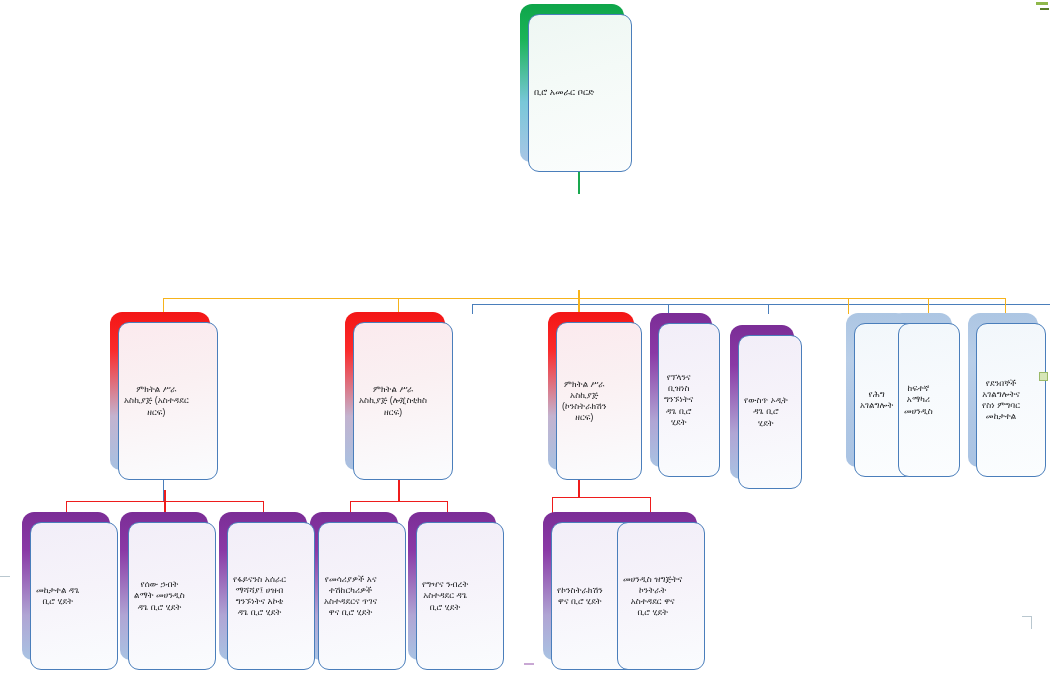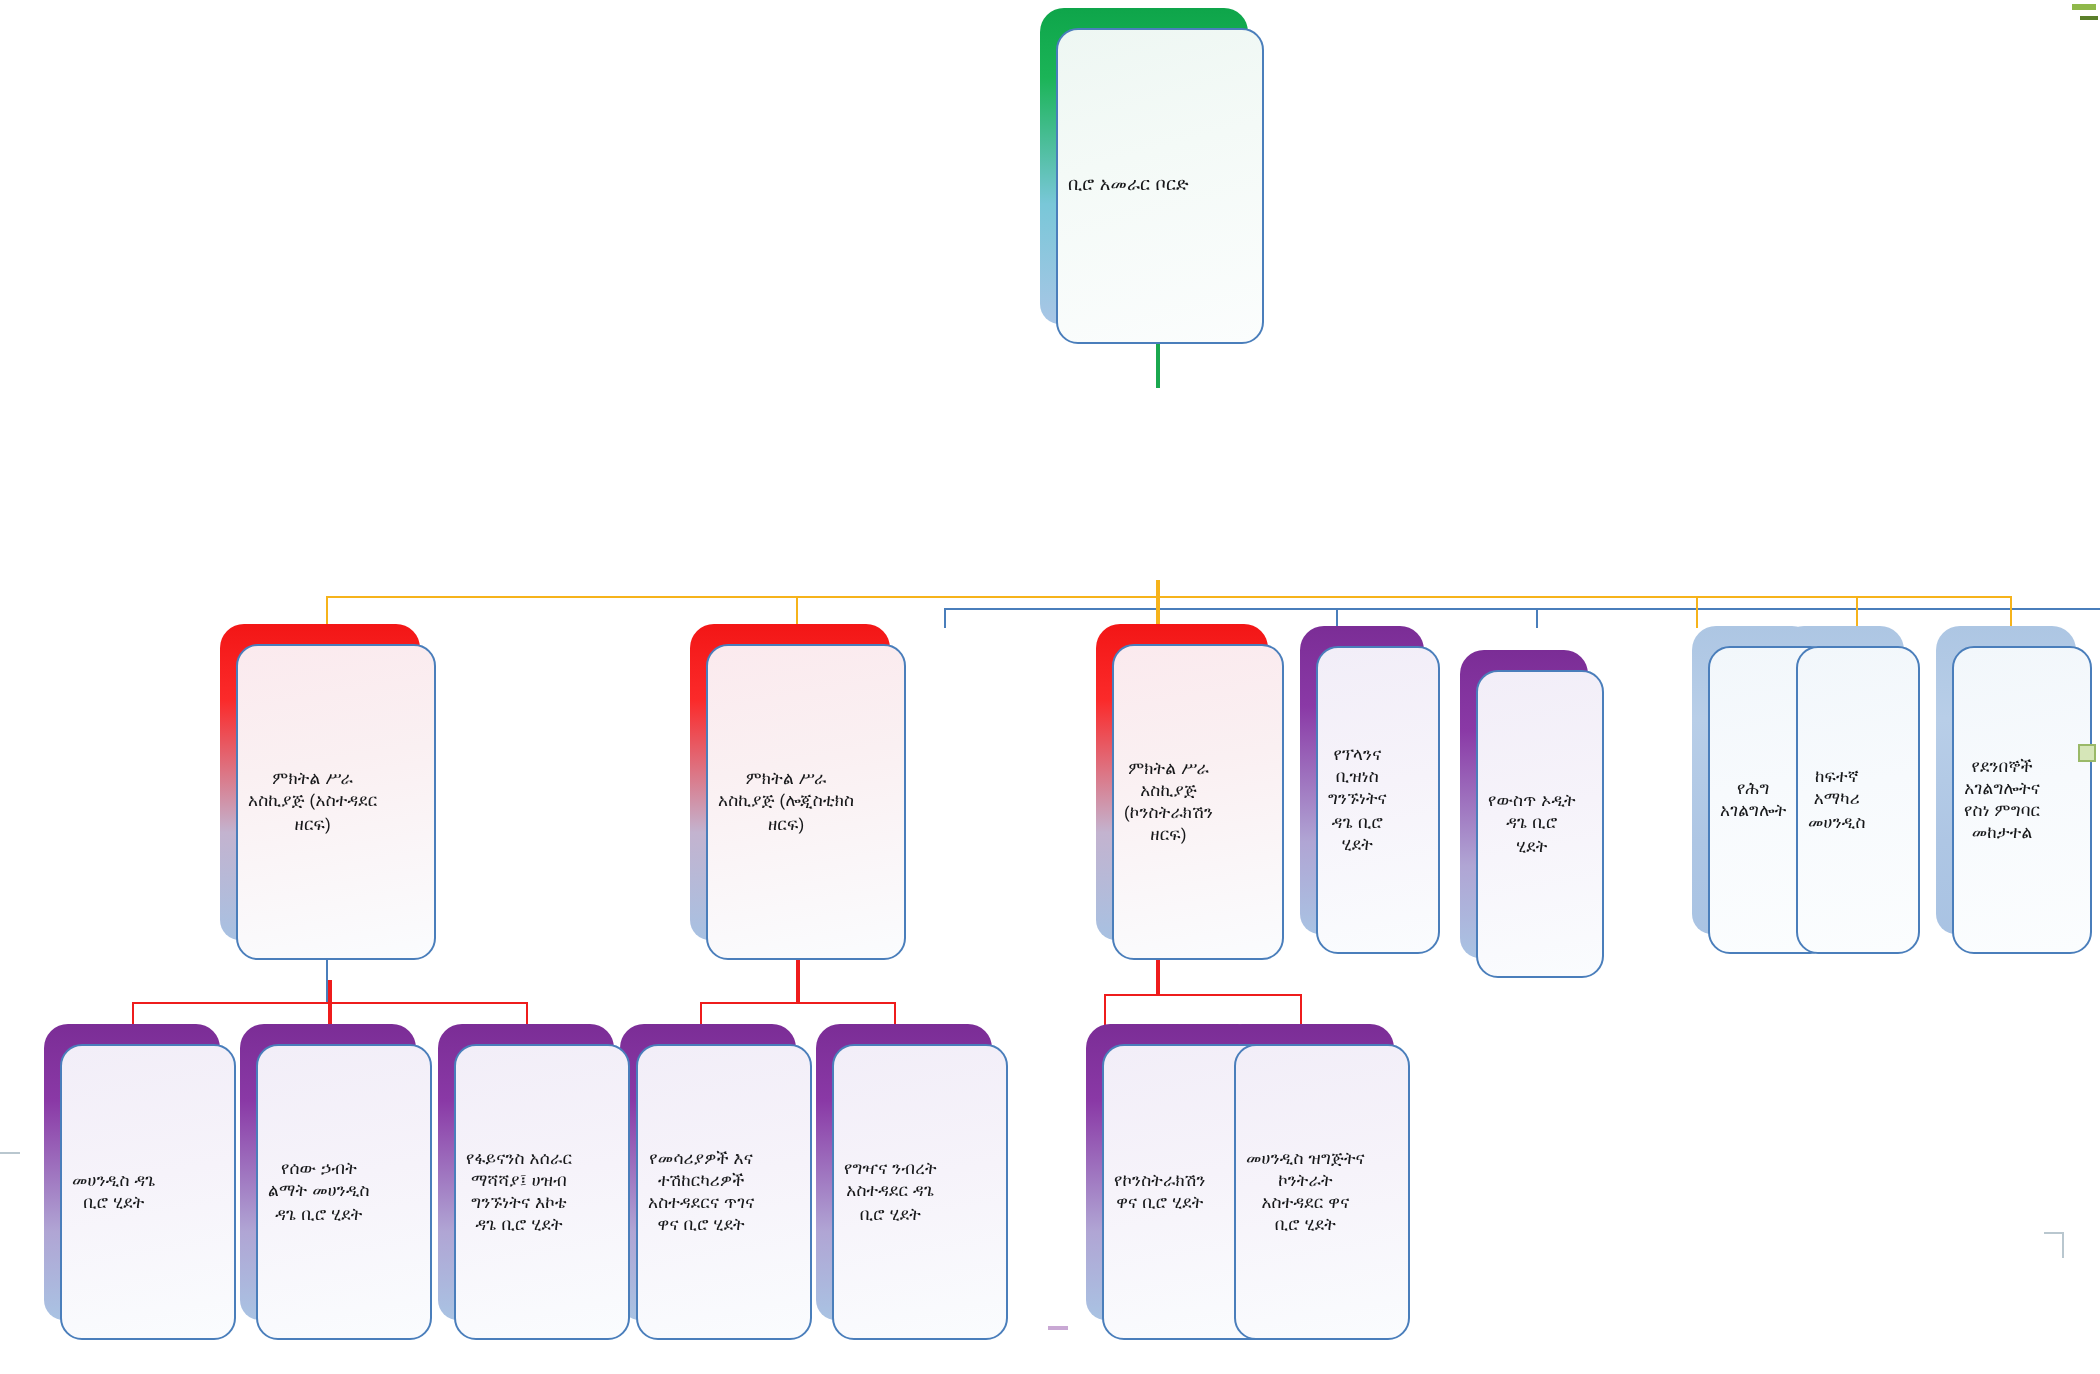--- a/index.html
+++ b/index.html
@@ -206,21 +206,21 @@
     <div class="card">
       <div class="label">ከፍተኛ
 አማካሪ
 መሀንዲስ</div>
     </div>
   </div>
 
   <div class="node v-purple" style="left:22px; top:512px; width:88px; height:148px;">
     <div class="tab"></div>
     <div class="card">
-      <div class="label">መሀንዲስ ዳጌ
+      <div class="label">መከታተል ዳጌ
 ቢሮ ሂደት</div>
     </div>
   </div>
 
   <div class="node v-purple" style="left:120px; top:512px; width:88px; height:148px;">
     <div class="tab"></div>
     <div class="card">
       <div class="label">የሰው ኃብት
 ልማት መሀንዲስ
 ዳጌ ቢሮ ሂደት</div>

